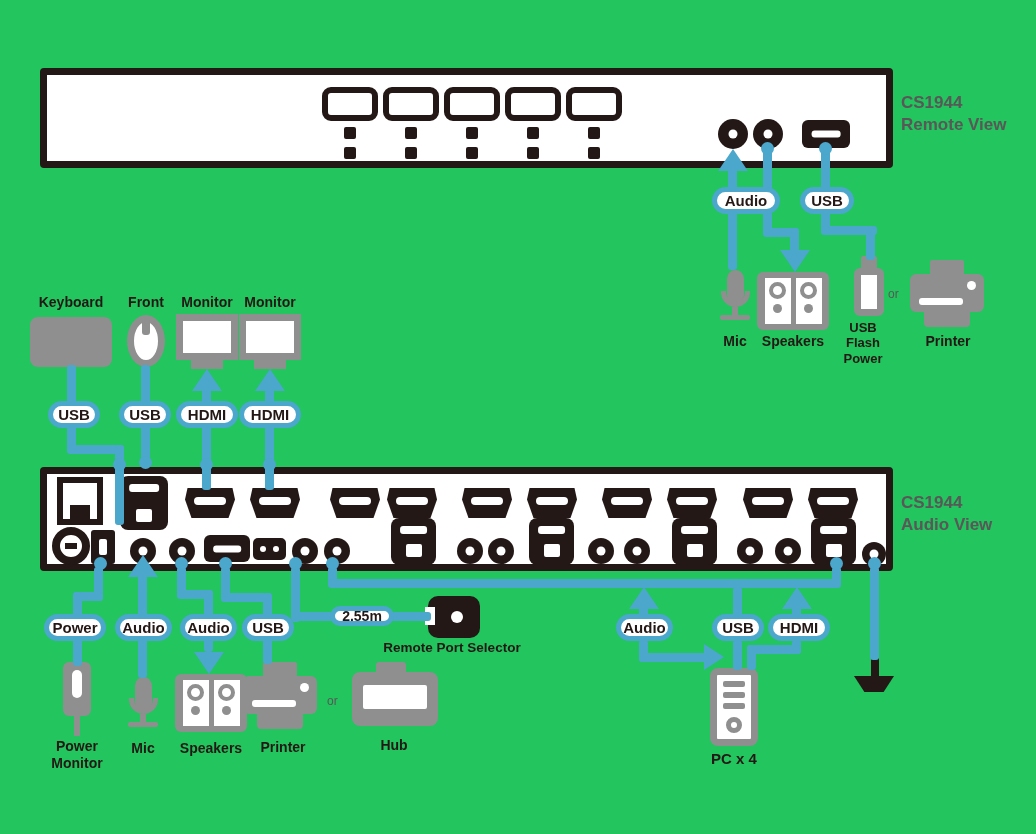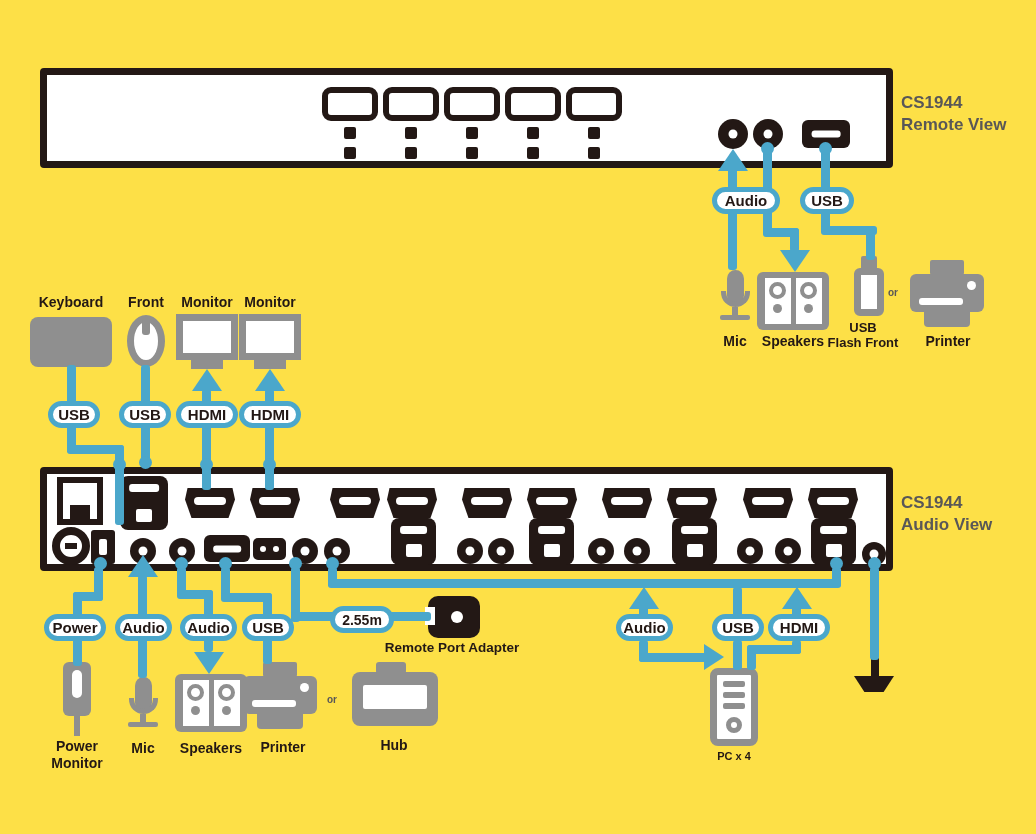--- a/index.html
+++ b/index.html
@@ -1,25 +1,25 @@
 <!DOCTYPE html>
 <html style="--cable-blue: #4ba7cb; --line-dark: #231815; --device-gray: #8f8f8f; --caption-gray: #595757;"><head>
 <meta charset="utf-8">
 <style>
   html,body{margin:0;padding:0;background:#fff}
-  .page{position:relative;width:1036px;height:834px;background:#fde047;font-family:"Liberation Sans",sans-serif;overflow:hidden}
+  .page{position:relative;width:1036px;height:834px;background:#22c55e;font-family:"Liberation Sans",sans-serif;overflow:hidden}
   .panel{position:absolute;border:7px solid var(--line-dark,#231815);border-radius:4px;background:#fff;box-sizing:border-box;z-index:1}
   .cab{position:absolute;background:var(--cable-blue,#4ba7cb);border-radius:3px;z-index:3}
   .jdot{position:absolute;width:13px;height:13px;border-radius:50%;background:var(--cable-blue,#4ba7cb);z-index:4}
   .tri-up{position:absolute;width:0;height:0;border-left:15px solid transparent;border-right:15px solid transparent;border-bottom:22px solid var(--cable-blue,#4ba7cb);z-index:4}
   .tri-down{position:absolute;width:0;height:0;border-left:15px solid transparent;border-right:15px solid transparent;border-top:22px solid var(--cable-blue,#4ba7cb);z-index:4}
   .tri-right{position:absolute;width:0;height:0;border-top:13px solid transparent;border-bottom:13px solid transparent;border-left:20px solid var(--cable-blue,#4ba7cb);z-index:4}
   .badge{position:absolute;display:flex;align-items:center;justify-content:center;background:#fff;border:5px solid var(--cable-blue,#4ba7cb);border-radius:17px;font-weight:700;font-size:15px;color:var(--line-dark,#231815);box-sizing:border-box;z-index:6;white-space:nowrap}
   .lbl{position:absolute;font-weight:700;font-size:14px;color:var(--line-dark,#231815);text-align:center;line-height:1.18;z-index:7}
-  .orlbl{position:absolute;font-weight:700;font-size:10px;color:var(--caption-gray,#595757);z-index:7}
+  .orlbl{position:absolute;font-weight:400;font-size:12px;color:var(--caption-gray,#595757);z-index:7}
   .cap{position:absolute;font-weight:700;font-size:17px;color:var(--caption-gray,#595757);line-height:1.3;z-index:7}
   .btn{position:absolute;border:6px solid var(--line-dark,#231815);border-radius:9px;background:#fff;box-sizing:border-box;z-index:2}
   .led{position:absolute;width:12px;height:12px;background:var(--line-dark,#231815);border-radius:2px;z-index:2}
   .jack{position:absolute;border-radius:50%;background:var(--line-dark,#231815);z-index:2}
   .jack::after{content:"";position:absolute;left:50%;top:50%;transform:translate(-50%,-50%);width:9px;height:9px;border-radius:50%;background:#fff}
   .slotport{position:absolute;background:var(--line-dark,#231815);border-radius:6px;z-index:2}
   .slotport::after{content:"";position:absolute;left:50%;top:50%;transform:translate(-50%,-50%);width:60%;height:7px;border-radius:3px;background:#fff}
   .hdmi{position:absolute;width:50px;height:30px;background:var(--line-dark,#231815);clip-path:polygon(5% 0,95% 0,100% 38%,87% 100%,13% 100%,0 38%);z-index:2}
   .hdmi::after{content:"";position:absolute;left:50%;top:9px;transform:translateX(-50%);width:32px;height:8px;border-radius:4px;background:#fff}
   .usbb{position:absolute;background:var(--line-dark,#231815);border-radius:8px;z-index:2}
@@ -128,21 +128,21 @@
     <div class="spku">
         <div class="spkring"></div>
         <div class="spkdot"></div>
       </div>
   </div>
   <div class="lbl" style="left:753px;top:333px;width:80px">Speakers</div>
   <div class="fdconn" style="left:861px;top:256px;width:16px;height:14px"></div>
   <div class="fdbody" style="left:854px;top:268px;width:30px;height:48px"></div>
   <div class="lbl" style="left:827px;top:320px;width:72px;font-size:13px">
     <div>USB</div>
-    <div>Flash Front</div>
+    <div>Flash Power</div>
   </div>
   <div class="orlbl" style="left:888px;top:287px">or</div>
   <div class="gicon" style="left:910px;top:260px;width:74px">
     <div class="prtop"></div>
       <div class="prbody"></div>
       <div class="prbot"></div>
   </div>
   <div class="lbl" style="left:908px;top:333px;width:80px">Printer</div>
 
   <div class="lbl" style="left:22px;top:294px;width:98px">Keyboard</div>
@@ -225,21 +225,21 @@
   <div class="badge" style="left:180px;top:614px;width:57px;height:27px">Audio</div>
   <div class="tri-down" style="left:194px;top:652px"></div>
   <div class="jdot" style="left:219px;top:557px"></div>
   <div class="cab" style="left:221px;top:567px;width:9px;height:33px"></div>
   <div class="cab" style="left:221px;top:593px;width:51px;height:9px"></div>
   <div class="cab" style="left:263px;top:593px;width:9px;height:71px"></div>
   <div class="badge" style="left:242px;top:614px;width:52px;height:27px">USB</div>
   <div class="jdot" style="left:289px;top:557px"></div>
   <div class="cab" style="left:291px;top:567px;width:9px;height:55px"></div>
   <div class="cab" style="left:291px;top:612px;width:140px;height:9px"></div>
-  <div class="badge" style="left:330px;top:606px;width:64px;height:27px;font-size:14px">2.55m</div>
+  <div class="badge" style="left:330px;top:606px;width:64px;height:20px;font-size:14px">2.55m</div>
 
   <div class="jdot" style="left:326px;top:557px"></div>
   <div class="cab" style="left:328px;top:567px;width:9px;height:20px"></div>
   <div class="cab" style="left:328px;top:579px;width:513px;height:9px"></div>
   <div class="jdot" style="left:830px;top:557px"></div>
   <div class="cab" style="left:832px;top:567px;width:9px;height:20px"></div>
   <div class="tri-up" style="left:629px;top:587px"></div>
   <div class="cab" style="left:639px;top:606px;width:9px;height:12px"></div>
   <div class="badge" style="left:616px;top:614px;width:57px;height:27px">Audio</div>
   <div class="cab" style="left:639px;top:640px;width:9px;height:22px"></div>
@@ -284,24 +284,24 @@
   <div class="gicon" style="left:243px;top:662px;width:74px">
     <div class="prtop"></div>
       <div class="prbody"></div>
       <div class="prbot"></div>
   </div>
   <div class="lbl" style="left:243px;top:739px;width:80px">Printer</div>
   <div class="orlbl" style="left:327px;top:694px">or</div>
   <div class="hub" style="left:352px;top:672px;width:86px;height:54px"></div>
   <div class="lbl" style="left:364px;top:737px;width:60px">Hub</div>
   <div class="rps" style="left:428px;top:596px;width:52px;height:42px"></div>
-  <div class="lbl" style="left:366px;top:640px;width:172px;font-size:13.5px">Remote Port Adapter</div>
+  <div class="lbl" style="left:366px;top:640px;width:172px;font-size:13.5px">Remote Port Selector</div>
   <div class="pc" style="left:710px;top:668px;width:48px;height:78px">
     <div class="pcbar" style="left:6px;top:6px;width:22px;height:6px"></div>
     <div class="pcbar" style="left:6px;top:17px;width:22px;height:6px"></div>
     <div class="pcbar" style="left:6px;top:28px;width:22px;height:6px"></div>
     <div class="pccirc" style="left:9px;top:42px;width:16px;height:16px"></div>
   </div>
-  <div class="lbl" style="left:692px;top:750px;width:84px;font-size:11px">PC x 4</div>
+  <div class="lbl" style="left:692px;top:750px;width:84px;font-size:15px">PC x 4</div>
   <div class="gndstem" style="left:871px;top:658px;width:8px;height:20px"></div>
   <div class="gndbase" style="left:854px;top:676px;width:40px;height:16px"></div>
 
 </div>
 
 </body></html>

